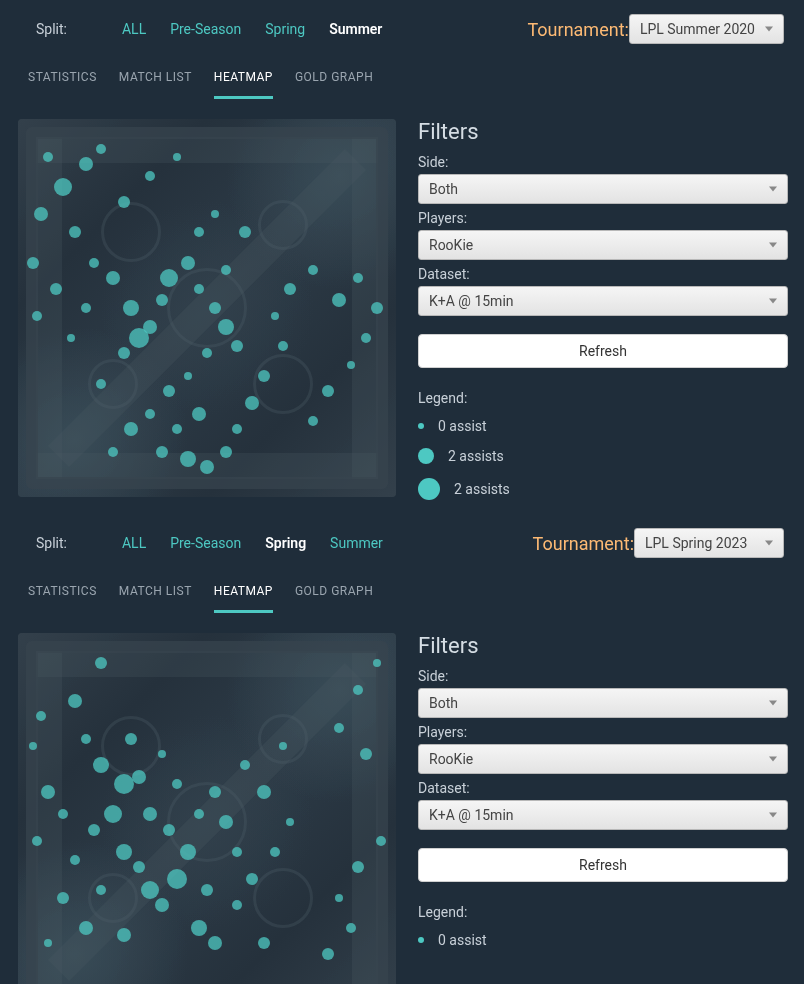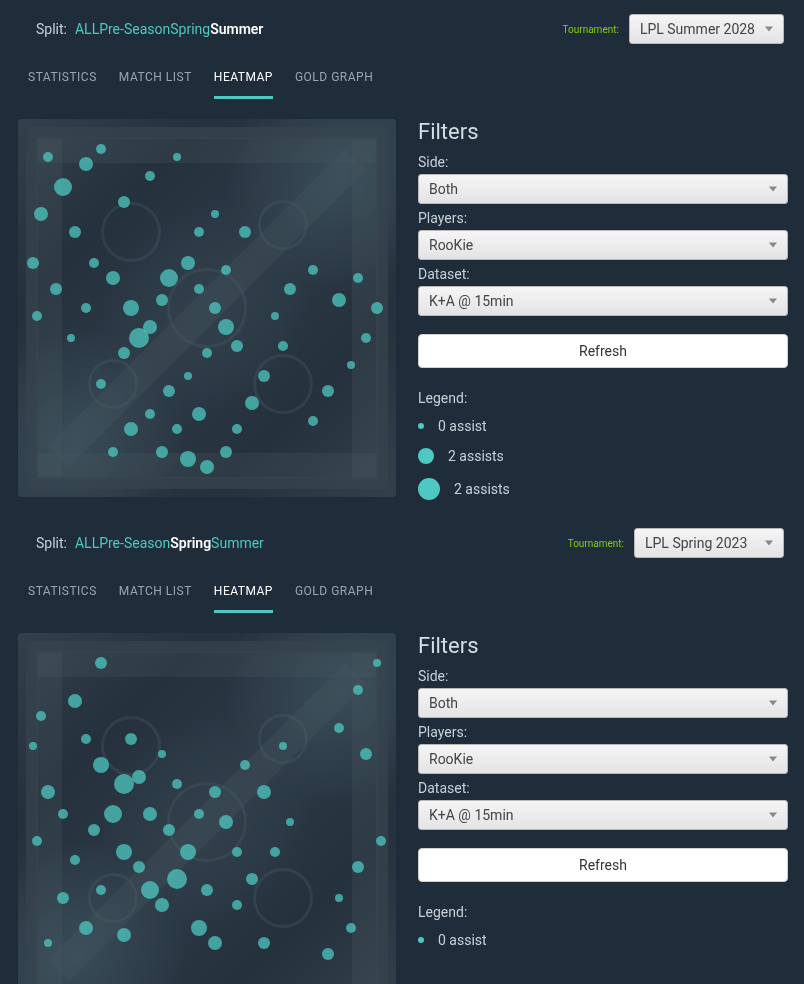--- a/index.html
+++ b/index.html
@@ -13,25 +13,25 @@
   background: #1f2d3a;
   padding: 0;
 }
 .top-row {
   display: flex;
   align-items: center;
   padding: 14px 20px 8px 36px;
   font-size: 14px;
 }
 .split-label { color: #c8d0d8; margin-right: 8px; }
-.split-items { display: flex; gap: 0; }
+.split-items { display: flex; gap: 24px; margin-left: 47px; }
 .split-item { color: #4dc8c2; cursor: pointer; }
 .split-item.active { color: #ffffff; font-weight: 600; }
 .spacer { flex: 1; }
-.tournament-label { color: #84cc16; margin-right: 10px; font-size: 10px; }
+.tournament-label { color: #fdba74; font-size: 18px; }
 .select {
   background: linear-gradient(#f5f5f5, #e3e3e3);
   border: 1px solid #b8b8b8;
   border-radius: 3px;
   color: #444;
   padding: 6px 28px 6px 10px;
   font-size: 14px;
   position: relative;
   min-width: 150px;
   cursor: pointer;
@@ -141,21 +141,21 @@
       <div class="top-row">
         <span class="split-label">Split:</span>
         <div class="split-items">
           <span class="split-item">ALL</span>
           <span class="split-item">Pre-Season</span>
           <span class="split-item">Spring</span>
           <span class="split-item active">Summer</span>
         </div>
         <div class="spacer"></div>
         <span class="tournament-label">Tournament:</span>
-        <div class="select">LPL Summer 2028</div>
+        <div class="select">LPL Summer 2020</div>
       </div>
       <div class="tabs">
         <div class="tab">STATISTICS</div>
         <div class="tab">MATCH LIST</div>
         <div class="tab active">HEATMAP</div>
         <div class="tab">GOLD GRAPH</div>
       </div>
       <div class="main">
         <div class="map">
           <div class="map-bg"></div>

